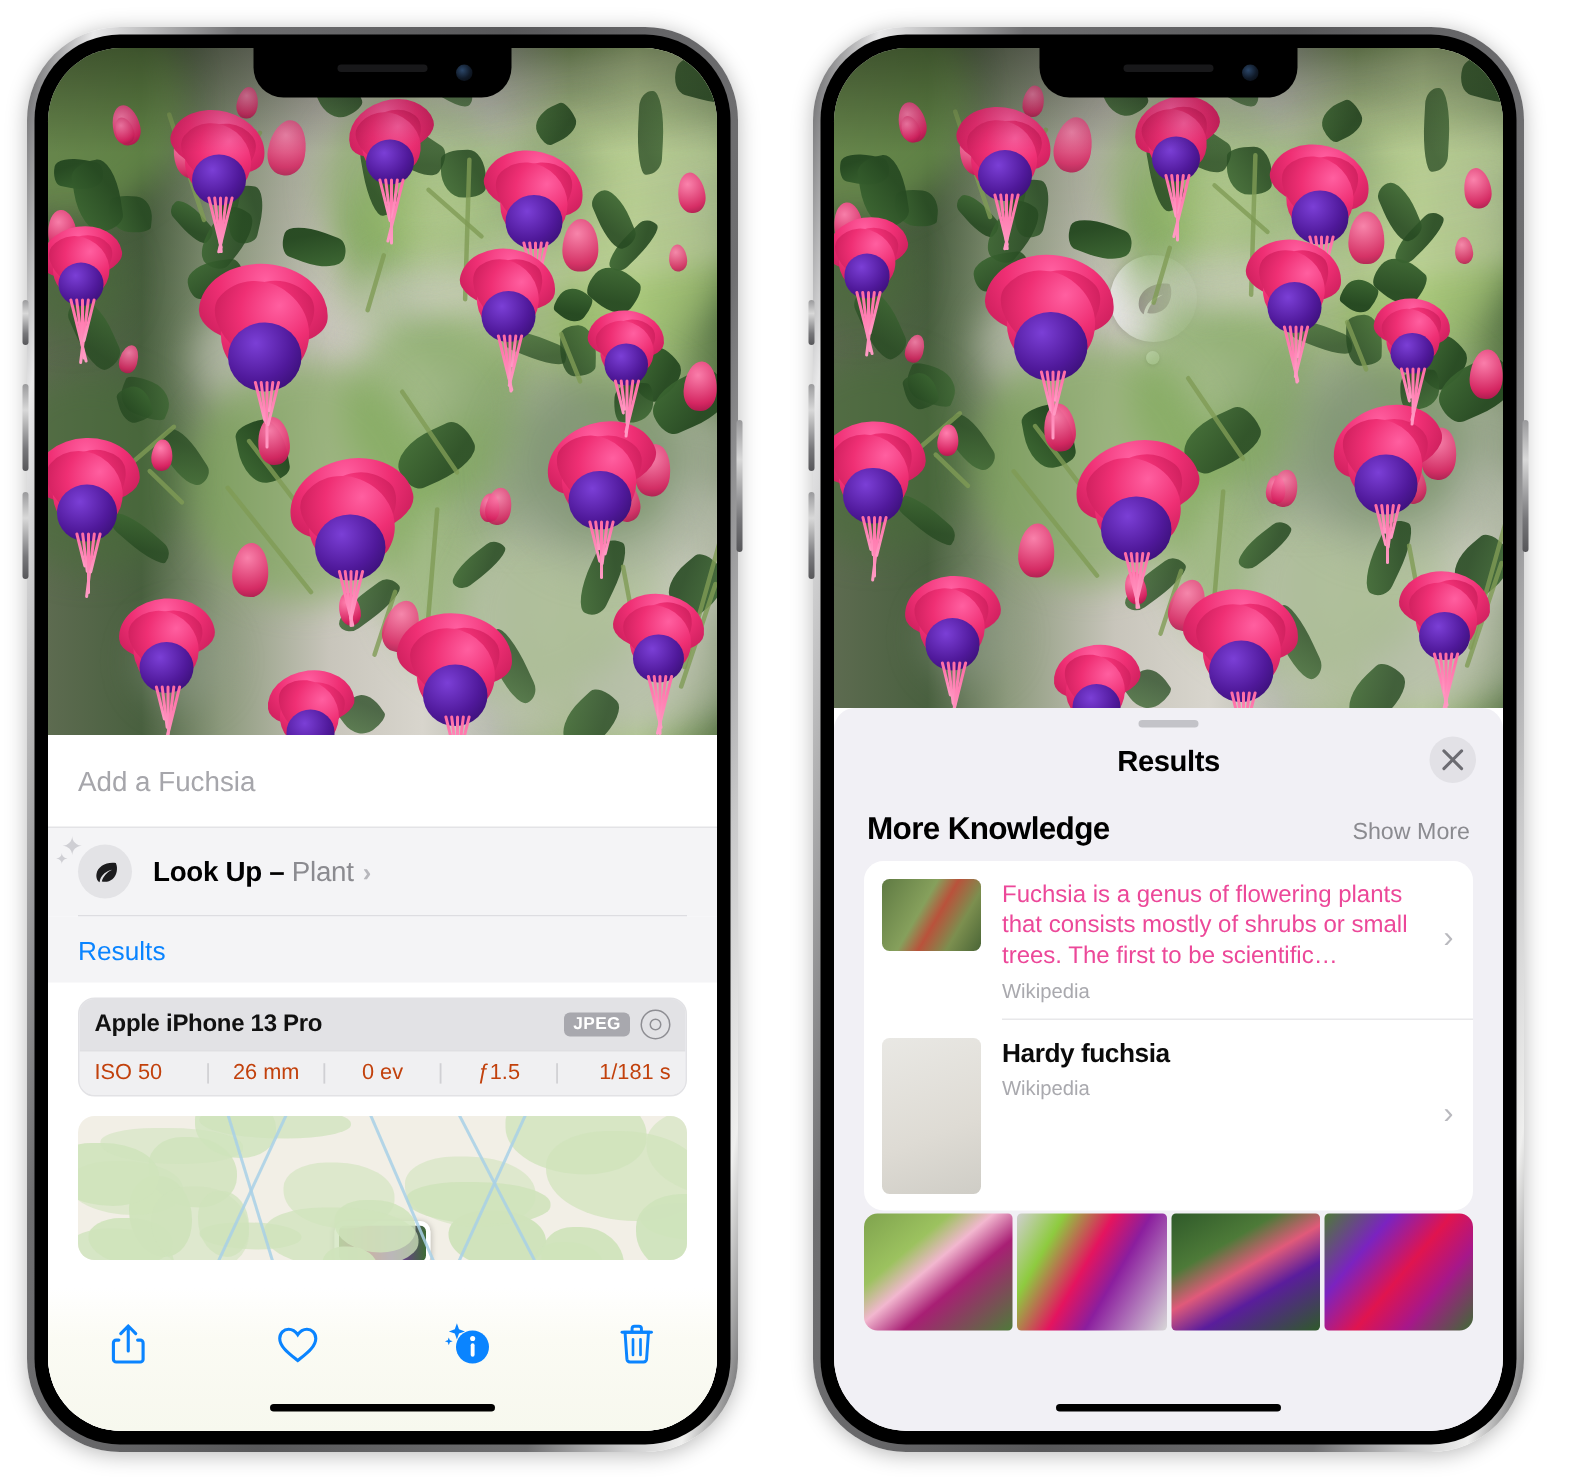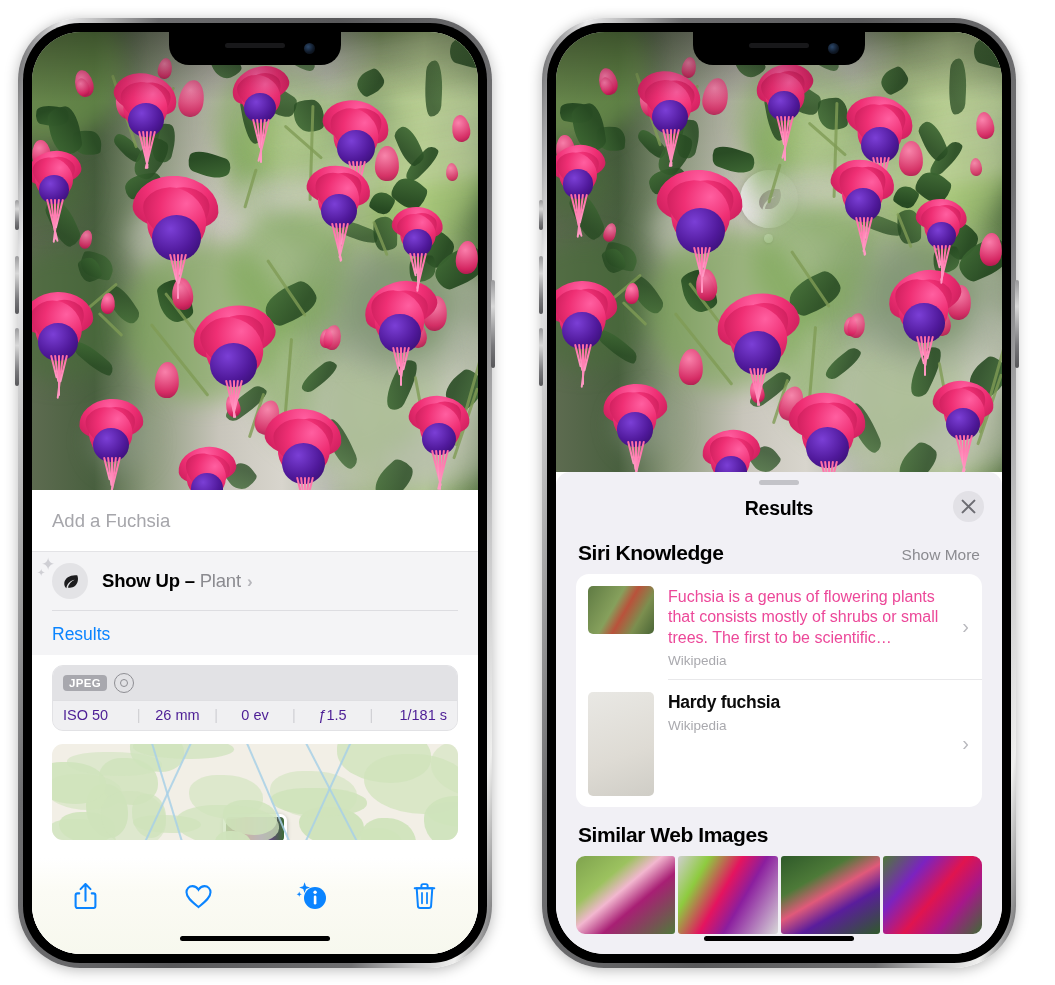--- a/index.html
+++ b/index.html
@@ -152,21 +152,21 @@
   .cam-size-row { display:flex; align-items:center; justify-content:space-between; margin-top:3px;}
   .cam-size { font-size:16.5px; color:#4c4c51; letter-spacing:-.1px;}
   .pill-vibrant {
     border:1px solid #a8a8ae; color:#6b6b70; font-size:11.5px; font-weight:600;
     padding: 2px 9px; border-radius: 9px; letter-spacing:.4px;
   }
   .cam-exif {
     display:flex; align-items:center; border-top:1px solid #dfdfe2;
     padding: 6px 10px 7px; background:#f0f0f2;
   }
-  .cam-exif span { font-size:14.5px; color:#4c1d95; flex:1; text-align:center; }
+  .cam-exif span { font-size:14.5px; color:#c2410c; flex:1; text-align:center; }
   .cam-exif span:first-child { text-align:left; }
   .cam-exif span:last-child { text-align:right; }
   .cam-exif .sep { color:#d0d0d4; flex:0 0 1px; }
 
   .map-card {
     margin: 13px 20px 0; height: 96px; border-radius: 11px; overflow:hidden; position:relative;
     background: #f2efe6;
   }
   .map-green { position:absolute; background:#cfe3bb; border-radius: 40% 55% 45% 60%; }
   .map-road { position:absolute; background:#a8d0e6; }
@@ -495,35 +495,36 @@
           <div class="lookup-block">
             <div class="lookup-row">
               <div class="lookup-badge">
                 <span class="sparkle s1">✦</span>
                 <span class="sparkle s2">✦</span>
                 <svg width="19" height="19" viewBox="0 0 24 24" aria-hidden="true">
                   <path d="M20.5 4.2C12.8 3 5.2 6.9 4.2 13.4c-.5 3.3.8 5.9 2.6 7 .3-2.6 1.6-5.2 3.9-7.3 2.1-1.9 4.5-3 6.6-3.3-2 .9-4 2.3-5.6 4.2-1.6 1.8-2.6 3.8-3 5.7 5.8 1.4 11.2-2 12.5-8.2.5-2.4.4-4.9-.7-7.3z" fill="#1c1c1e"></path>
                 </svg>
               </div>
               <div class="lookup-text">
-                <span>Show Up –</span>
+                <span>Look Up –</span>
                 <span class="sub">Plant</span><span class="chev">›</span>
               </div>
             </div>
             <div class="hairline"></div>
           </div>
 
           <div class="meta-block">
             <div class="meta-line1">
               <span class="adjust">Results</span>
             </div>
           </div>
 
           <div class="cam-card">
             <div class="cam-head">
+              <span class="cam-model">Apple iPhone 13 Pro</span>
               <span class="pill-jpeg">JPEG</span>
               <span class="raw-dot">
                   <i></i>
                 </span>
             </div>
             <div class="cam-exif">
               <span>ISO 50</span>
               <span class="sep">|</span>
               <span>26 mm</span>
               <span class="sep">|</span>
@@ -867,21 +868,21 @@
           <div class="results-head">
             <span class="results-title">Results</span>
             <div class="close-btn">
               <svg width="15" height="15" viewBox="0 0 14 14" aria-hidden="true">
                 <path d="M1.5 1.5 12.5 12.5 M12.5 1.5 1.5 12.5" stroke="#6c6c72" stroke-width="1.9" stroke-linecap="round"></path>
               </svg>
             </div>
           </div>
 
           <div class="sec-head">
-            <span class="sec-title">Siri Knowledge</span>
+            <span class="sec-title">More Knowledge</span>
             <span class="show-more">Show More</span>
           </div>
 
           <div class="know-card">
             <div class="know-row">
               <div class="know-thumb t1"></div>
               <div class="know-body">
                 <div class="know-desc">Fuchsia is a genus of flowering plants that consists mostly of shrubs or small trees. The first to be scientific…</div>
                 <div class="know-src">Wikipedia</div>
               </div>
@@ -891,23 +892,20 @@
             <div class="know-row">
               <div class="know-thumb t2"></div>
               <div class="know-body">
                 <div class="know-title">Hardy fuchsia</div>
                 <div class="know-src">Wikipedia</div>
               </div>
               <span class="know-chev">›</span>
             </div>
           </div>
 
-          <div class="sec-head" style="padding-top:16px;padding-bottom:7px;">
-            <span class="sec-title">Similar Web Images</span>
-          </div>
 
           <div class="sim-strip">
             <div class="sim-cell" id="sw1" style="background: linear-gradient(140deg, rgb(127, 163, 78) 0%, rgb(156, 194, 95) 30%, rgb(242, 183, 207) 45%, rgb(168, 31, 116) 62%, rgb(79, 122, 58) 100%);"></div>
             <div class="sim-cell" id="sw2" style="background: linear-gradient(120deg, rgb(207, 207, 207) 0%, rgb(142, 203, 63) 22%, rgb(228, 20, 95) 45%, rgb(139, 30, 158) 62%, rgb(216, 216, 216) 100%);"></div>
             <div class="sim-cell" id="sw3" style="background: linear-gradient(150deg, rgb(47, 90, 42) 0%, rgb(77, 122, 56) 30%, rgb(224, 90, 122) 48%, rgb(90, 29, 156) 66%, rgb(47, 90, 42) 100%);"></div>
             <div class="sim-cell" id="sw4" style="background: linear-gradient(130deg, rgb(77, 122, 56) 0%, rgb(123, 35, 192) 28%, rgb(224, 20, 79) 52%, rgb(167, 23, 138) 72%, rgb(63, 107, 53) 100%);"></div>
           </div>
         </div>
 
         <div class="home-bar"></div>

